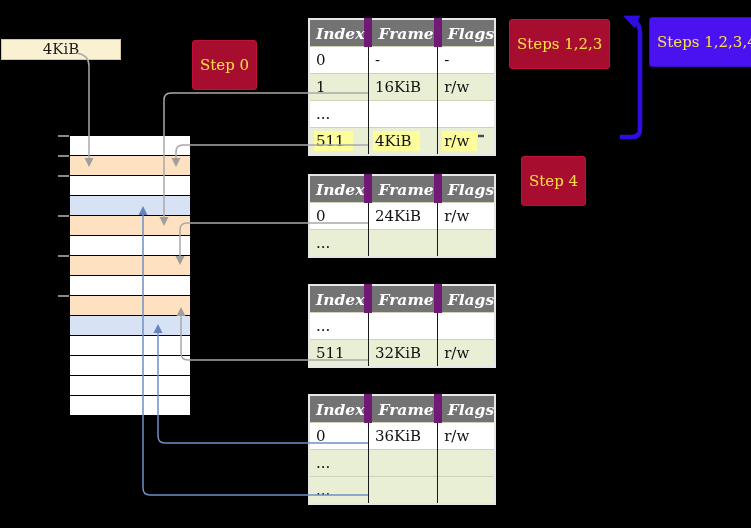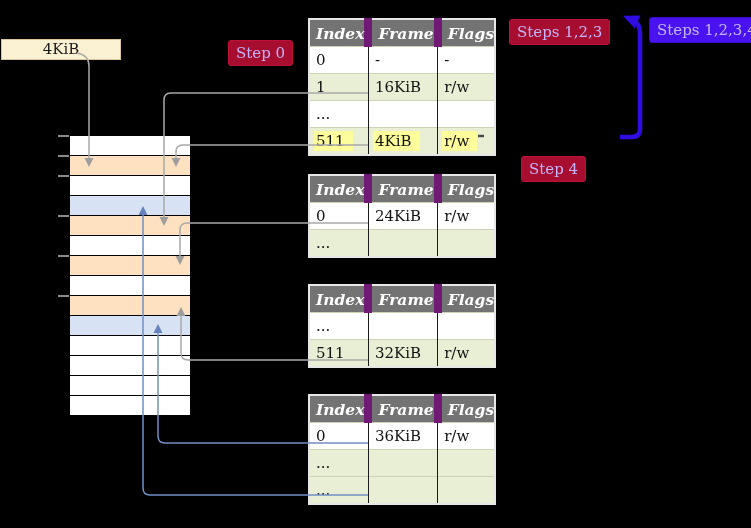--- a/index.html
+++ b/index.html
@@ -19,22 +19,22 @@
   .ptable col.c1{width:57px;} .ptable col.c2{width:60px;} .ptable col.c3{width:53px;}
   .ptable th{background:#737373;color:#fff;font-weight:bold;font-size:15.5px;
              height:26px;text-align:right;padding:0 0 0 6px;font-style:italic;}
   .ptable th + th{border-left:8px solid #701a75;}
   .ptable td{height:26px;font-size:15px;color:#111;padding:0 0 0 6px;
              border-top:1px solid #ccd3b6;white-space:nowrap;overflow:hidden;}
   .ptable td + td{border-left:1px solid #1a1a1a;}
   .ptable tr.alt td{background:#e9efd5;}
   .hl{background:#fdfd9c;padding:1px 8px 1px 2px;margin-left:-2px;}
   
-  .badge{position:absolute;color:#c4b5fd;font-size:15px;line-height:18px;
-         padding:3px 7px;border-radius:3px;white-space:nowrap;}
+  .badge{position:absolute;color:#fde047;font-size:15px;line-height:18px;
+         padding:15px 7px;border-radius:3px;white-space:nowrap;}
   .badge.red {background:#a60d2e;border:1px solid #c01038;}
   .badge.blueviolet{background:#4a12f0;border:1px solid #3a0ac8;}
   #pagebox{position:absolute;left:1px;top:39px;width:118px;height:19px;
            background:#faf0d2;border:1px solid #d8c79a;color:#1a1a1a;
            font-size:15px;line-height:19px;text-align:center;}
   
   #overlay{position:absolute;left:0;top:0;pointer-events:none;}
 </style>
 </head>
 <body>
@@ -53,21 +53,21 @@
       <div class="mrow peach"></div>
       <div class="mrow blue"></div>
       <div class="mrow white"></div>
       <div class="mrow white"></div>
       <div class="mrow white"></div>
       <div class="mrow white"></div>
     </div>
 
   <div id="pagebox">4KiB</div>
 
-  <div class="badge red" style="left:192px;top:40px;margin-left:36px;">Step 0</div>
+  <div class="badge red" style="left:192px;top:40px;">Step 0</div>
   <div class="badge red" style="left:509px;top:19px;">Steps 1,2,3</div>
   <div class="badge blueviolet" style="left:649px;top:17px;">Steps 1,2,3,4</div>
   <div class="badge red" style="left:521px;top:156px;">Step 4</div>
 
   <table class="ptable" style="top:18px;">
     <colgroup>
         <col class="c1">
         <col class="c2">
         <col class="c3">
       </colgroup>

